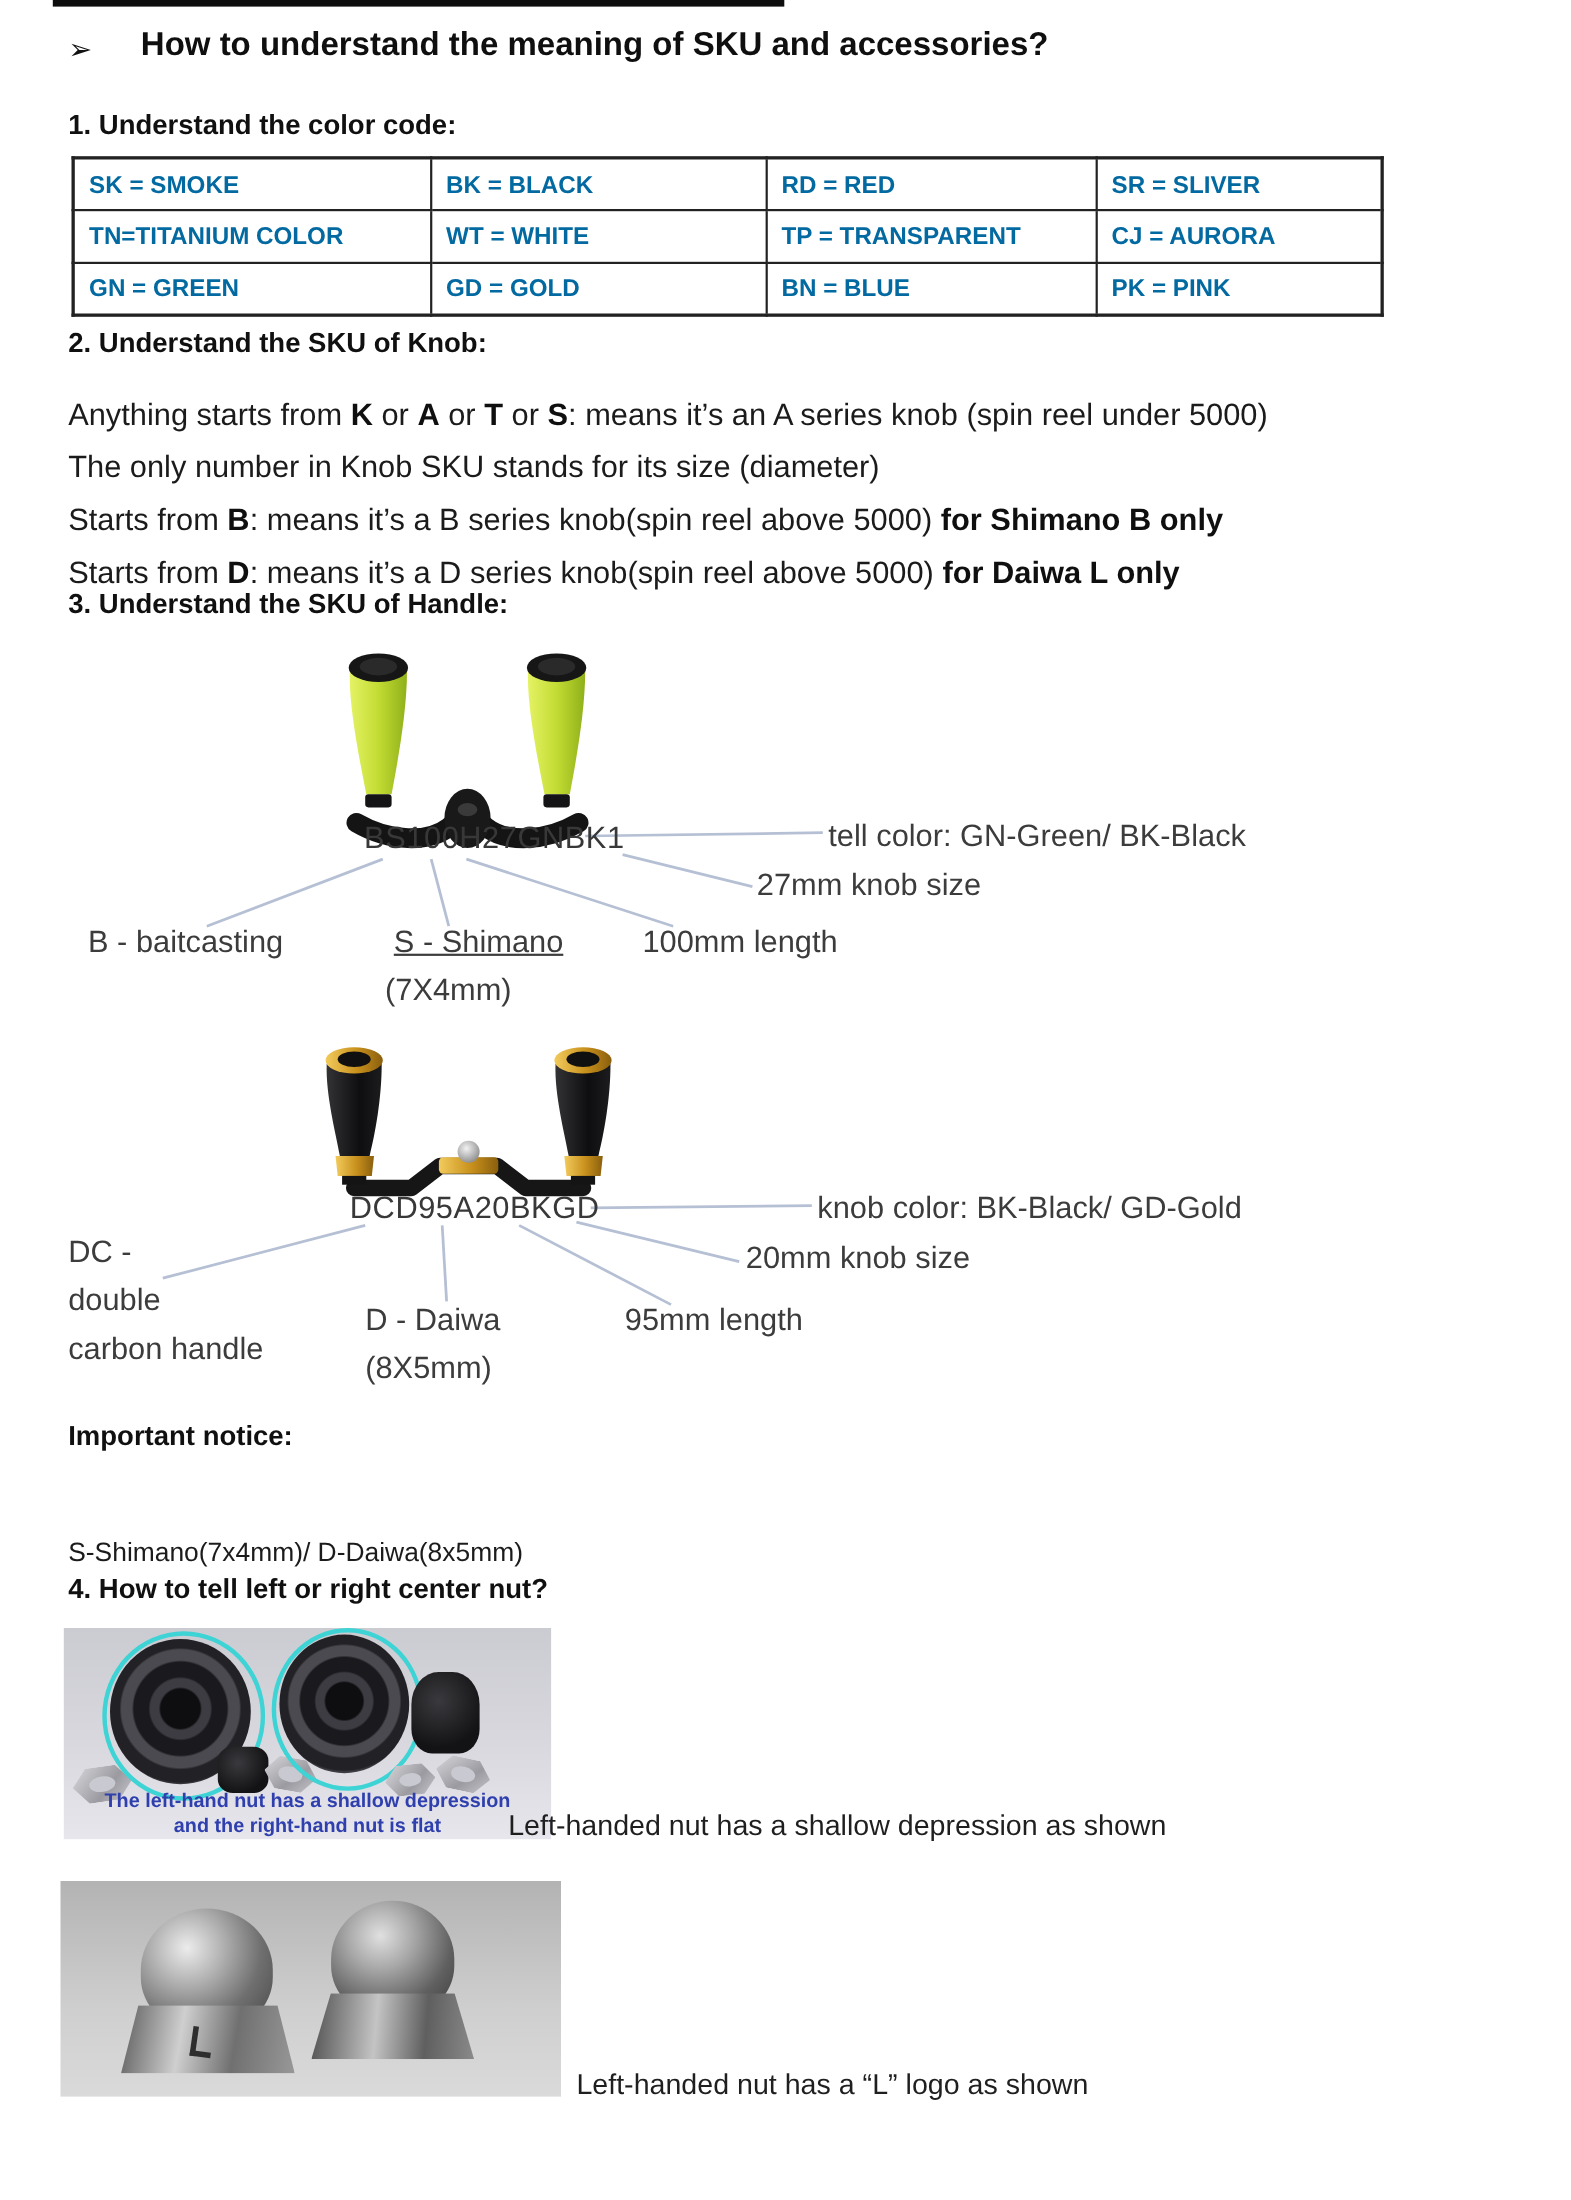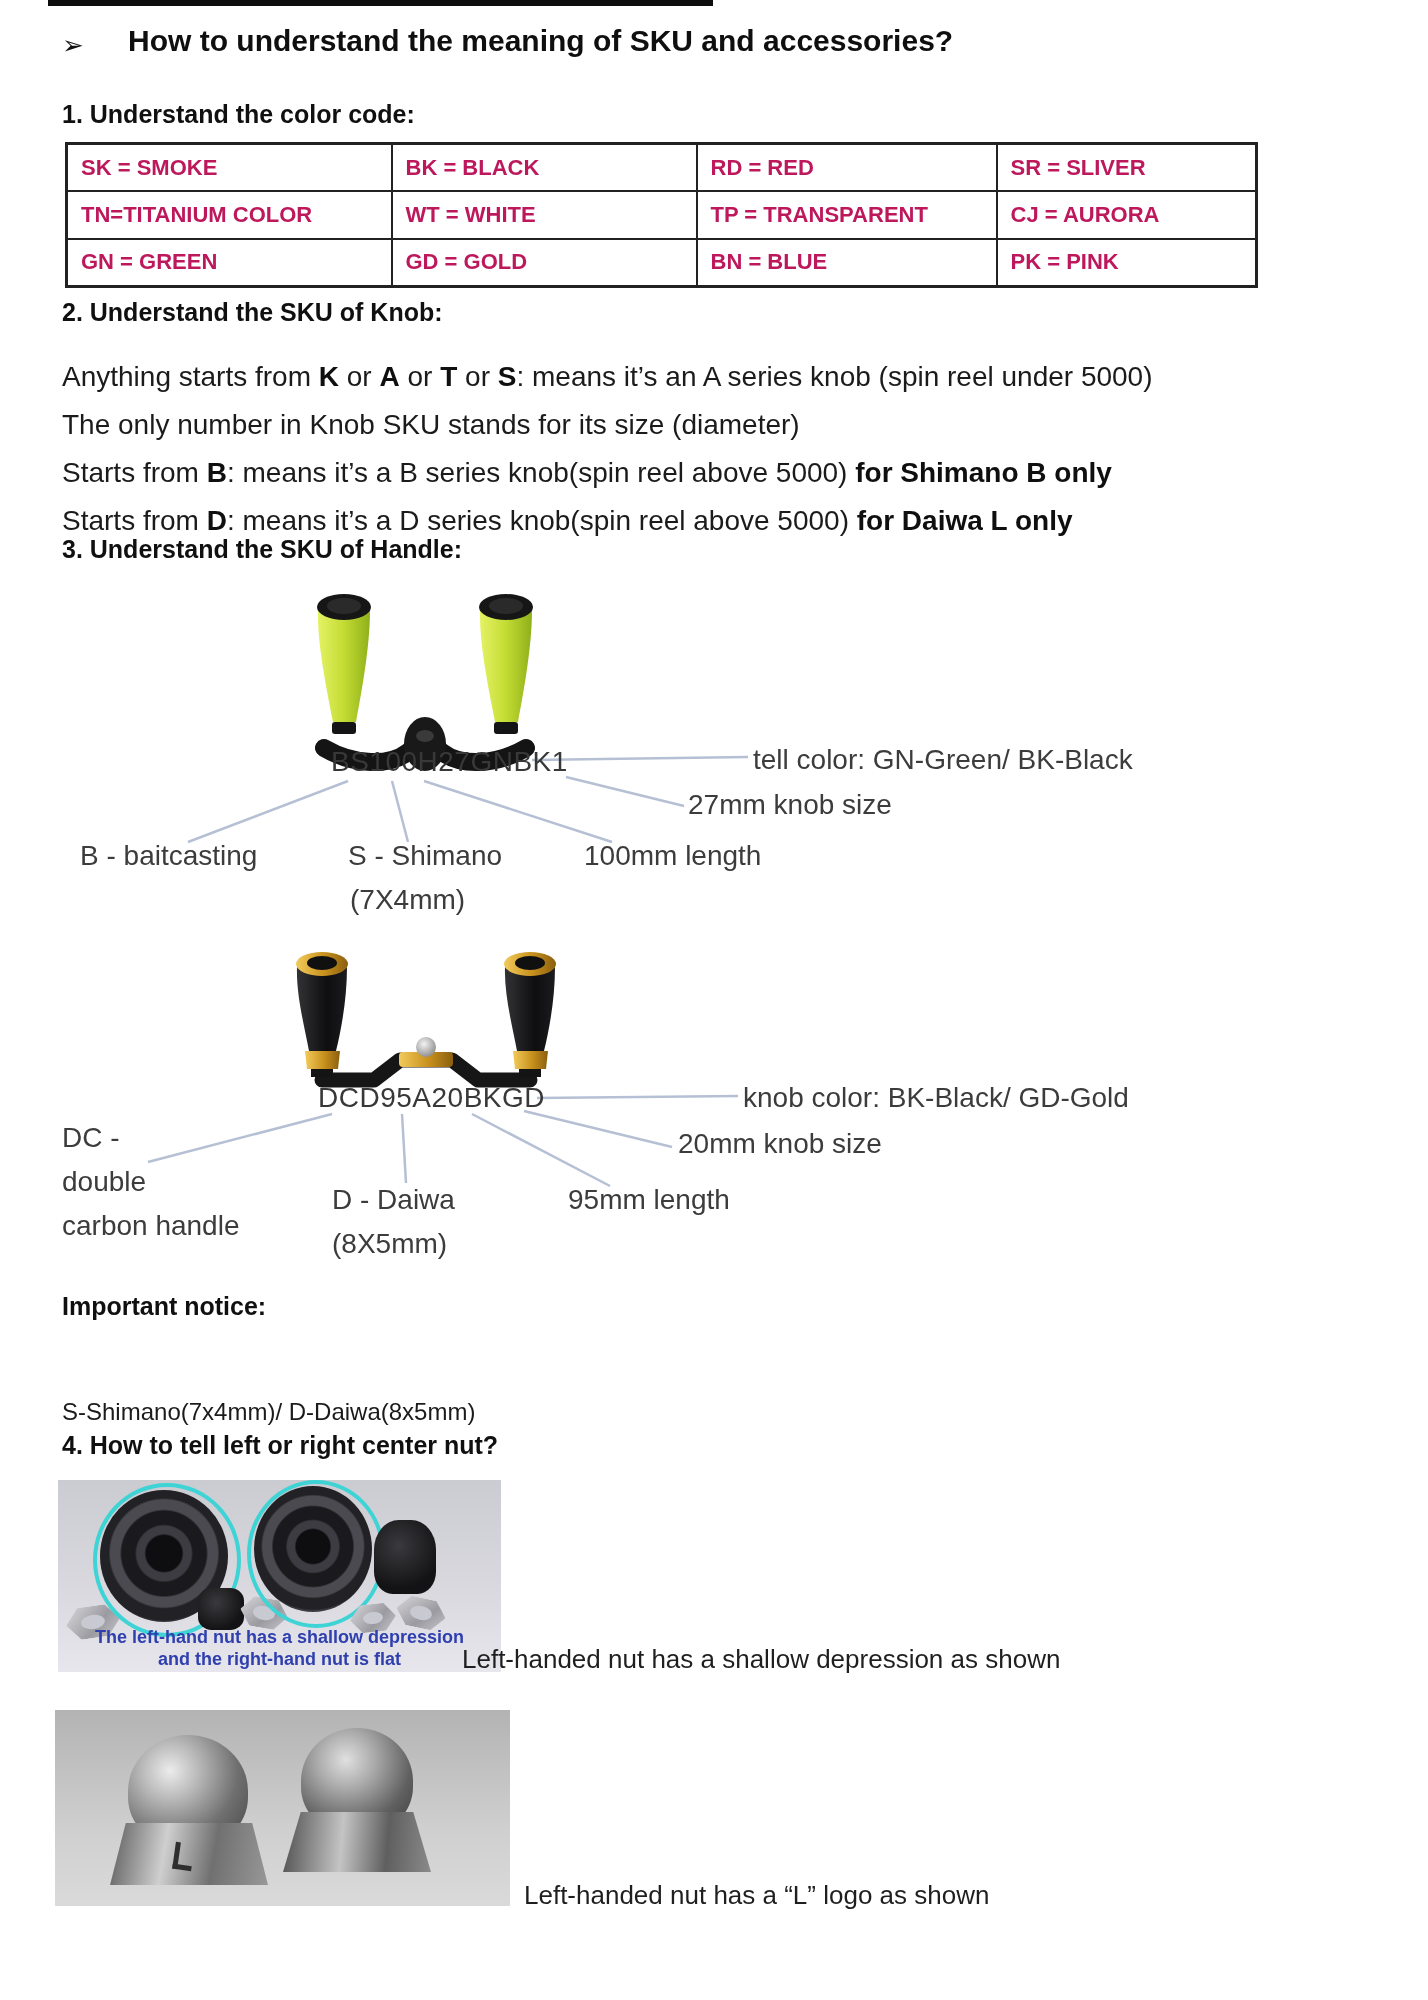--- a/index.html
+++ b/index.html
@@ -7,21 +7,21 @@
         font-family:"Liberation Sans", sans-serif;color:#1c1c1c;}
   .topbar{position:absolute;left:48px;top:0;width:665px;height:6px;background:#0d0d0d;}
   .bullet{position:absolute;left:62px;top:30px;font-size:26px;color:#111;}
   .title{position:absolute;left:128px;top:24px;font-size:30px;font-weight:bold;color:#0f0f0f;}
   .h1{position:absolute;font-size:25px;font-weight:bold;color:#101010;}
   .body{position:absolute;font-size:28px;color:#1b1b1b;}
   .body b{font-weight:bold;color:#0f0f0f;}
   .rb{font-weight:bold;color:#cc1111;}
   table.cc{position:absolute;left:65px;top:142px;width:1190px;height:146px;border-collapse:collapse;
            border:3px solid #222;table-layout:fixed;}
-  table.cc td{border:2px solid #222;font-size:22px;font-weight:bold;color:#be185d;
+  table.cc td{border:2px solid #222;font-size:22px;font-weight:bold;color:#0369a1;
               padding:0 0 0 13px;vertical-align:middle;}
   .ann{position:absolute;font-size:28px;color:#3c3c3c;white-space:nowrap;}
   .sku{position:absolute;font-size:28px;color:#383838;white-space:nowrap;letter-spacing:.5px;}
   svg.art{position:absolute;left:0;top:0;pointer-events:none;}
   .photo1{position:absolute;left:58px;top:1480px;width:443px;height:192px;overflow:hidden;
           background:linear-gradient(180deg,#cbcbd2 0%,#d8d8de 55%,#e6e6ec 100%);}
   .pcap{position:absolute;left:0;right:0;bottom:2px;text-align:center;font-size:18px;line-height:22px;
         font-weight:bold;color:#2f3fae;}
   .bignut{position:absolute;border-radius:50%;
      background:radial-gradient(circle at 50% 48%, #0e0e10 0 19%, #3c3c42 21% 29%, #1a1a1e 31% 45%,
@@ -166,21 +166,21 @@
       <line x1="472" y1="1114" x2="610" y2="1186"></line>
       <line x1="402" y1="1114" x2="406" y2="1183"></line>
       <line x1="332" y1="1114" x2="148" y2="1162"></line>
     </g>
   </svg>
 
   <div class="sku" style="left:331px;top:746px;">BS100H27GNBK1</div>
   <div class="ann" style="left:753px;top:744px;">tell color: GN-Green/ BK-Black</div>
   <div class="ann" style="left:688px;top:789px;">27mm knob size</div>
   <div class="ann" style="left:80px;top:840px;">B - baitcasting</div>
-  <div class="ann" style="left:348px;top:840px;">S - Shimano</div>
+  <div class="ann" style="left:358px;top:840px;text-decoration:underline;">S - Shimano</div>
   <div class="ann" style="left:350px;top:884px;">(7X4mm)</div>
   <div class="ann" style="left:584px;top:840px;">100mm length</div>
 
   <div class="sku" style="left:318px;top:1082px;">DCD95A20BKGD</div>
   <div class="ann" style="left:743px;top:1082px;">knob color: BK-Black/ GD-Gold</div>
   <div class="ann" style="left:678px;top:1128px;">20mm knob size</div>
   <div class="ann" style="left:62px;top:1122px;">DC -</div>
   <div class="ann" style="left:62px;top:1166px;">double</div>
   <div class="ann" style="left:62px;top:1210px;">carbon handle</div>
   <div class="ann" style="left:332px;top:1184px;">D - Daiwa</div>

